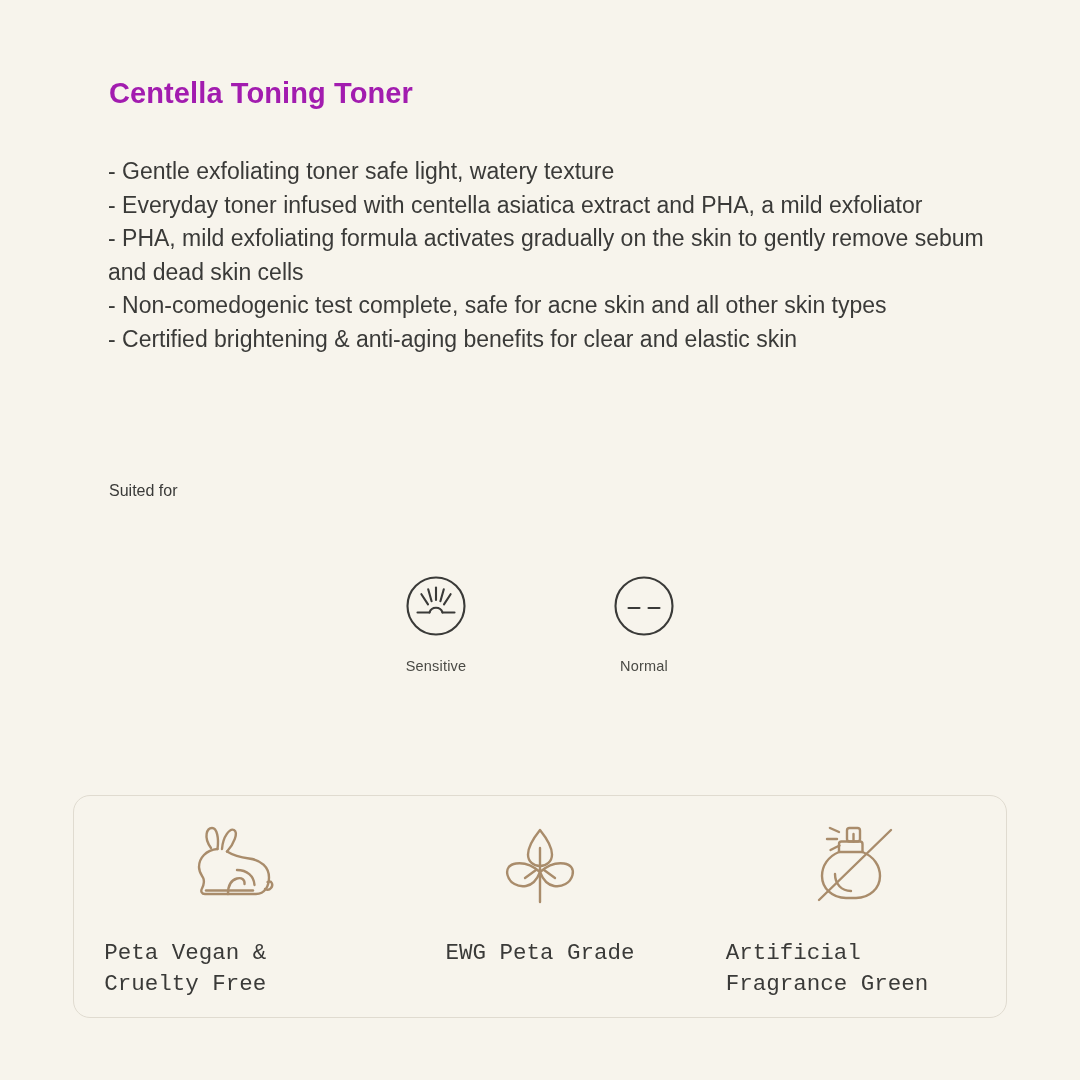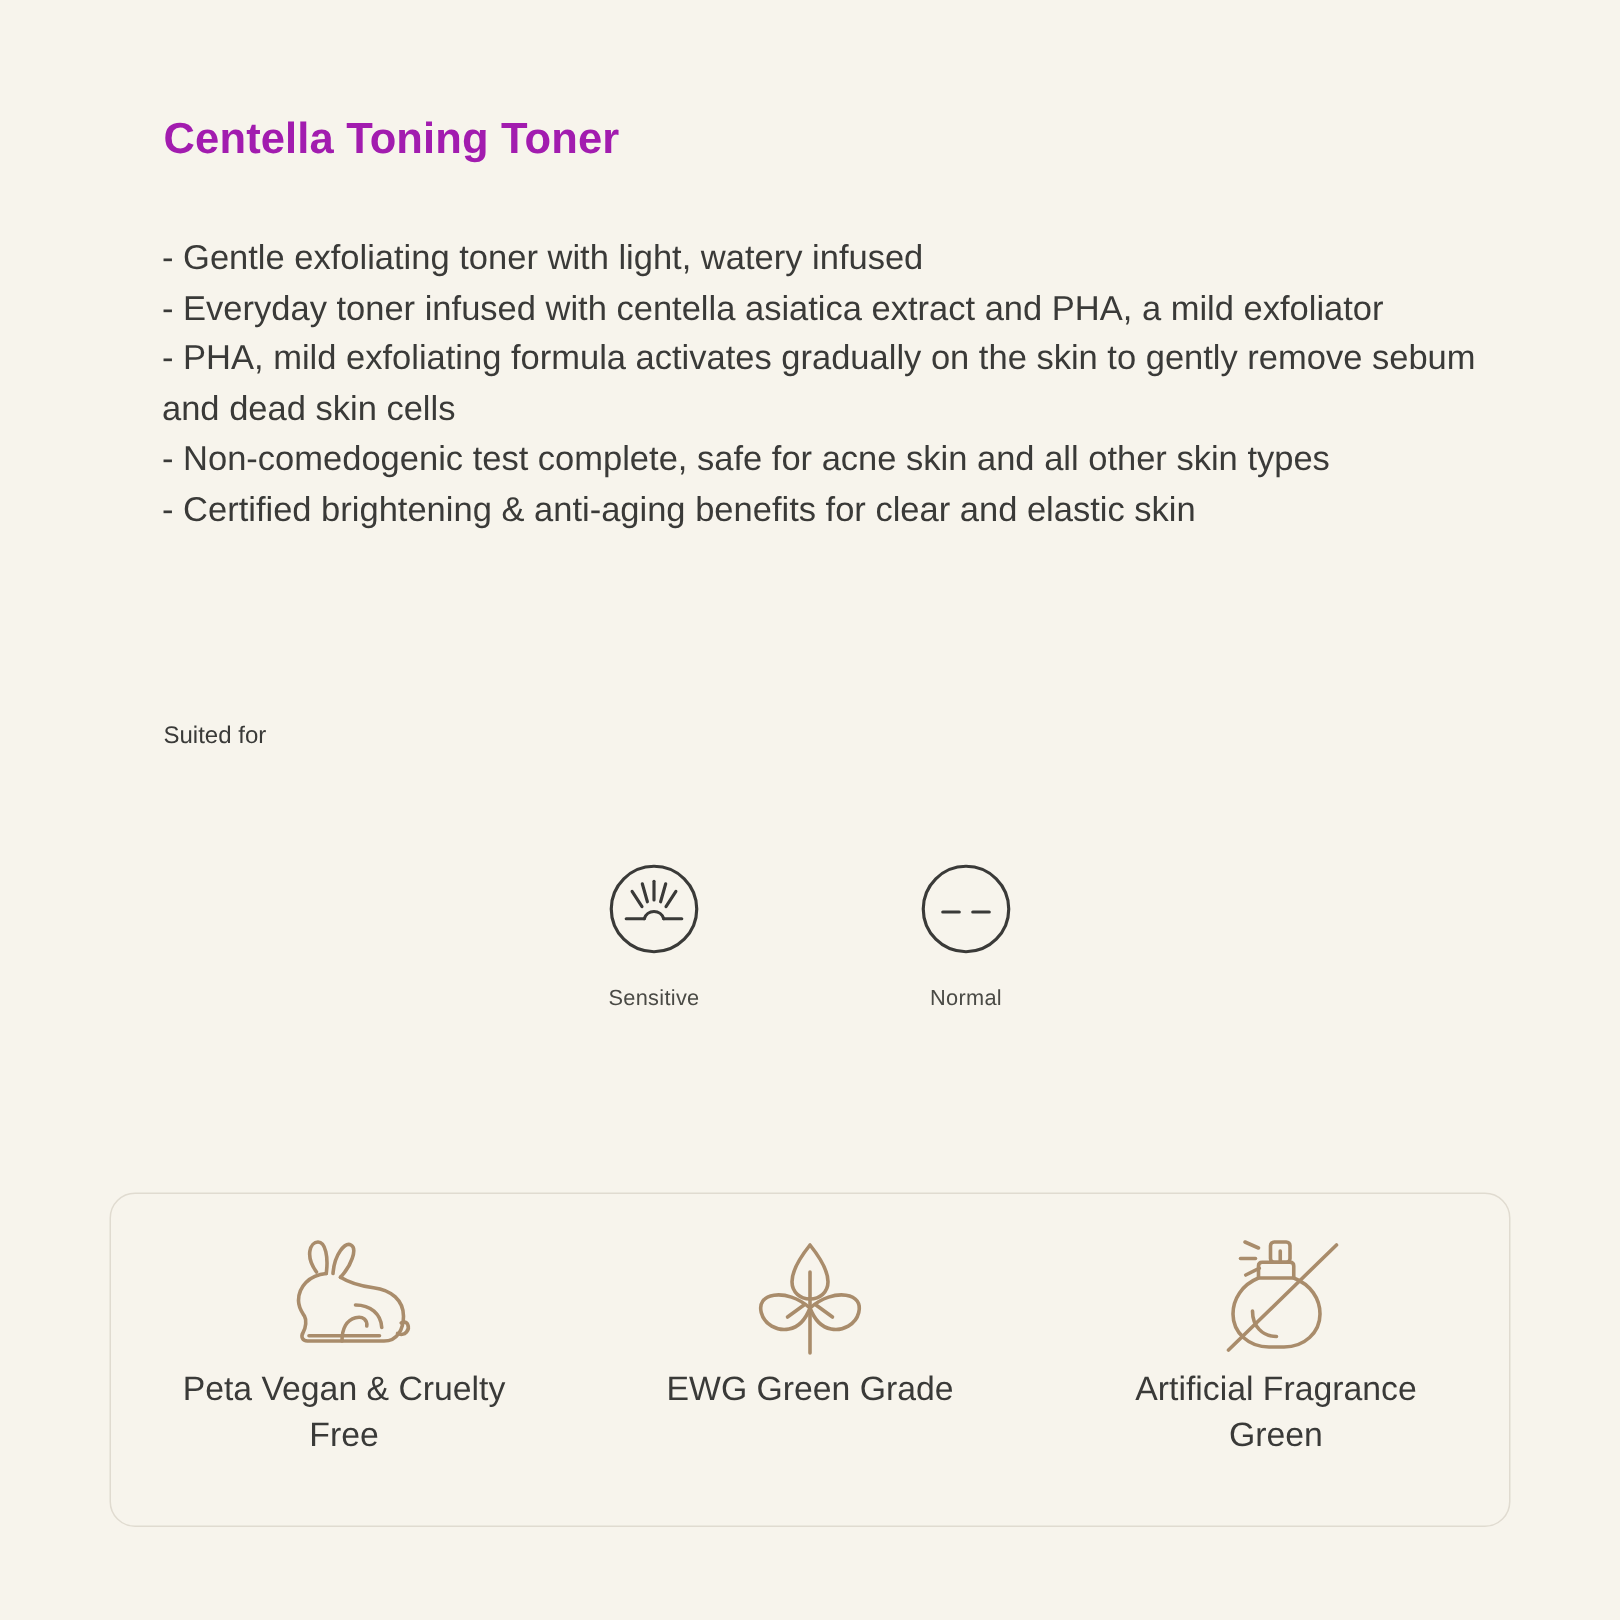--- a/index.html
+++ b/index.html
@@ -112,37 +112,38 @@
     display: flex;
     flex-direction: column;
     align-items: center;
   }
   .cert-icon {
     width: 96px;
     height: 84px;
     display: block;
   }
   .cert-label {
-    margin-top: 4px;
+    margin-top: 32px;
     font-size: 22.5px;
     line-height: 31px;
     color: #3a3a38;
-    text-align: center;
+    text-align: left;
     max-width: 250px;
+    font-family: Liberation Mono, monospace;
   }
 </style>
 </head>
 <body>
 
 <div class="page">
 
   <h1 class="product-title">Centella Toning Toner</h1>
 
   <div class="description">
-    <p class="bullet-line">- Gentle exfoliating toner with light, watery infused</p>
+    <p class="bullet-line">- Gentle exfoliating toner safe light, watery texture</p>
     <p class="bullet-line">- Everyday toner infused with centella asiatica extract and PHA, a mild exfoliator</p>
     <p class="bullet-line">- PHA, mild exfoliating formula activates gradually on the skin to gently remove sebum and dead skin cells</p>
     <p class="bullet-line">- Non-comedogenic test complete, safe for acne skin and all other skin types</p>
     <p class="bullet-line">- Certified brightening &amp; anti-aging benefits for clear and elastic skin</p>
   </div>
 
   <h2 class="suited-heading">Suited for</h2>
 
   <div class="skin-types">
 
@@ -197,21 +198,21 @@
       <span class="cert-icon-wrap">
         <svg class="cert-icon" viewBox="0 0 96 84" fill="none" stroke="#a98c6b" stroke-width="2.4" stroke-linecap="round" stroke-linejoin="round">
           <path d="M48 80 L48 26"></path>
           <path d="M48 8 C40 18 36 26 36 32.5 C36 39.5 41.5 44 48 44 C54.5 44 60 39.5 60 32.5 C60 26 56 18 48 8 Z"></path>
           <path d="M48 50 C40 43 31 40.5 24 41.5 C17 42.5 14 47 15.5 53 C17.5 61 26 65.5 34 64 C41 62.7 45.5 56.5 48 50 Z"></path>
           <path d="M48 50 C56 43 65 40.5 72 41.5 C79 42.5 82 47 80.5 53 C78.5 61 70 65.5 62 64 C55 62.7 50.5 56.5 48 50 Z"></path>
           <path d="M33 56 L44 48"></path>
           <path d="M63 56 L52 48"></path>
         </svg>
       </span>
-      <span class="cert-label">EWG Green Grade</span>
+      <span class="cert-label">EWG Peta Grade</span>
     </div>
 
     <div class="cert-item">
       <span class="cert-icon-wrap">
         <svg class="cert-icon" viewBox="0 0 96 84" fill="none" stroke="#a98c6b" stroke-width="2.4" stroke-linecap="round" stroke-linejoin="round">
           <path d="M36 30 L36 22 C36 20.5 37 19.5 38.5 19.5 L57 19.5 C58.5 19.5 59.5 20.5 59.5 22 L59.5 30"></path>
           <rect x="44" y="6" width="13" height="13.5" rx="2.5"></rect>
           <path d="M50.5 12 L50.5 19.5"></path>
           <path d="M36 30 C25 34.5 19 44 19 54 C19 66.5 29.5 76 43 76 L53 76 C66.5 76 77 66.5 77 54 C77 44 71 34.5 59.5 30 Z"></path>
           <path d="M32 52 C32 62 38.5 69 48 69"></path>

